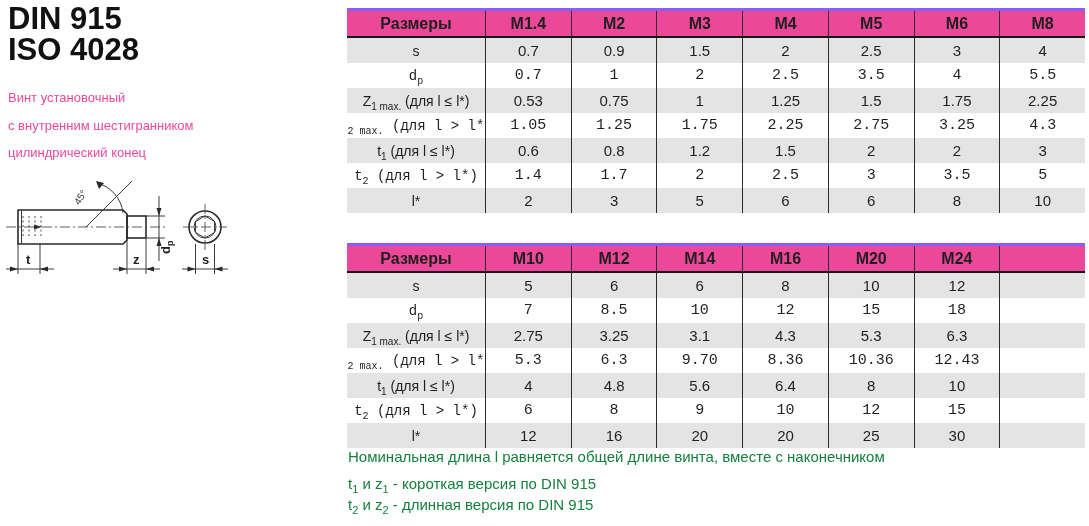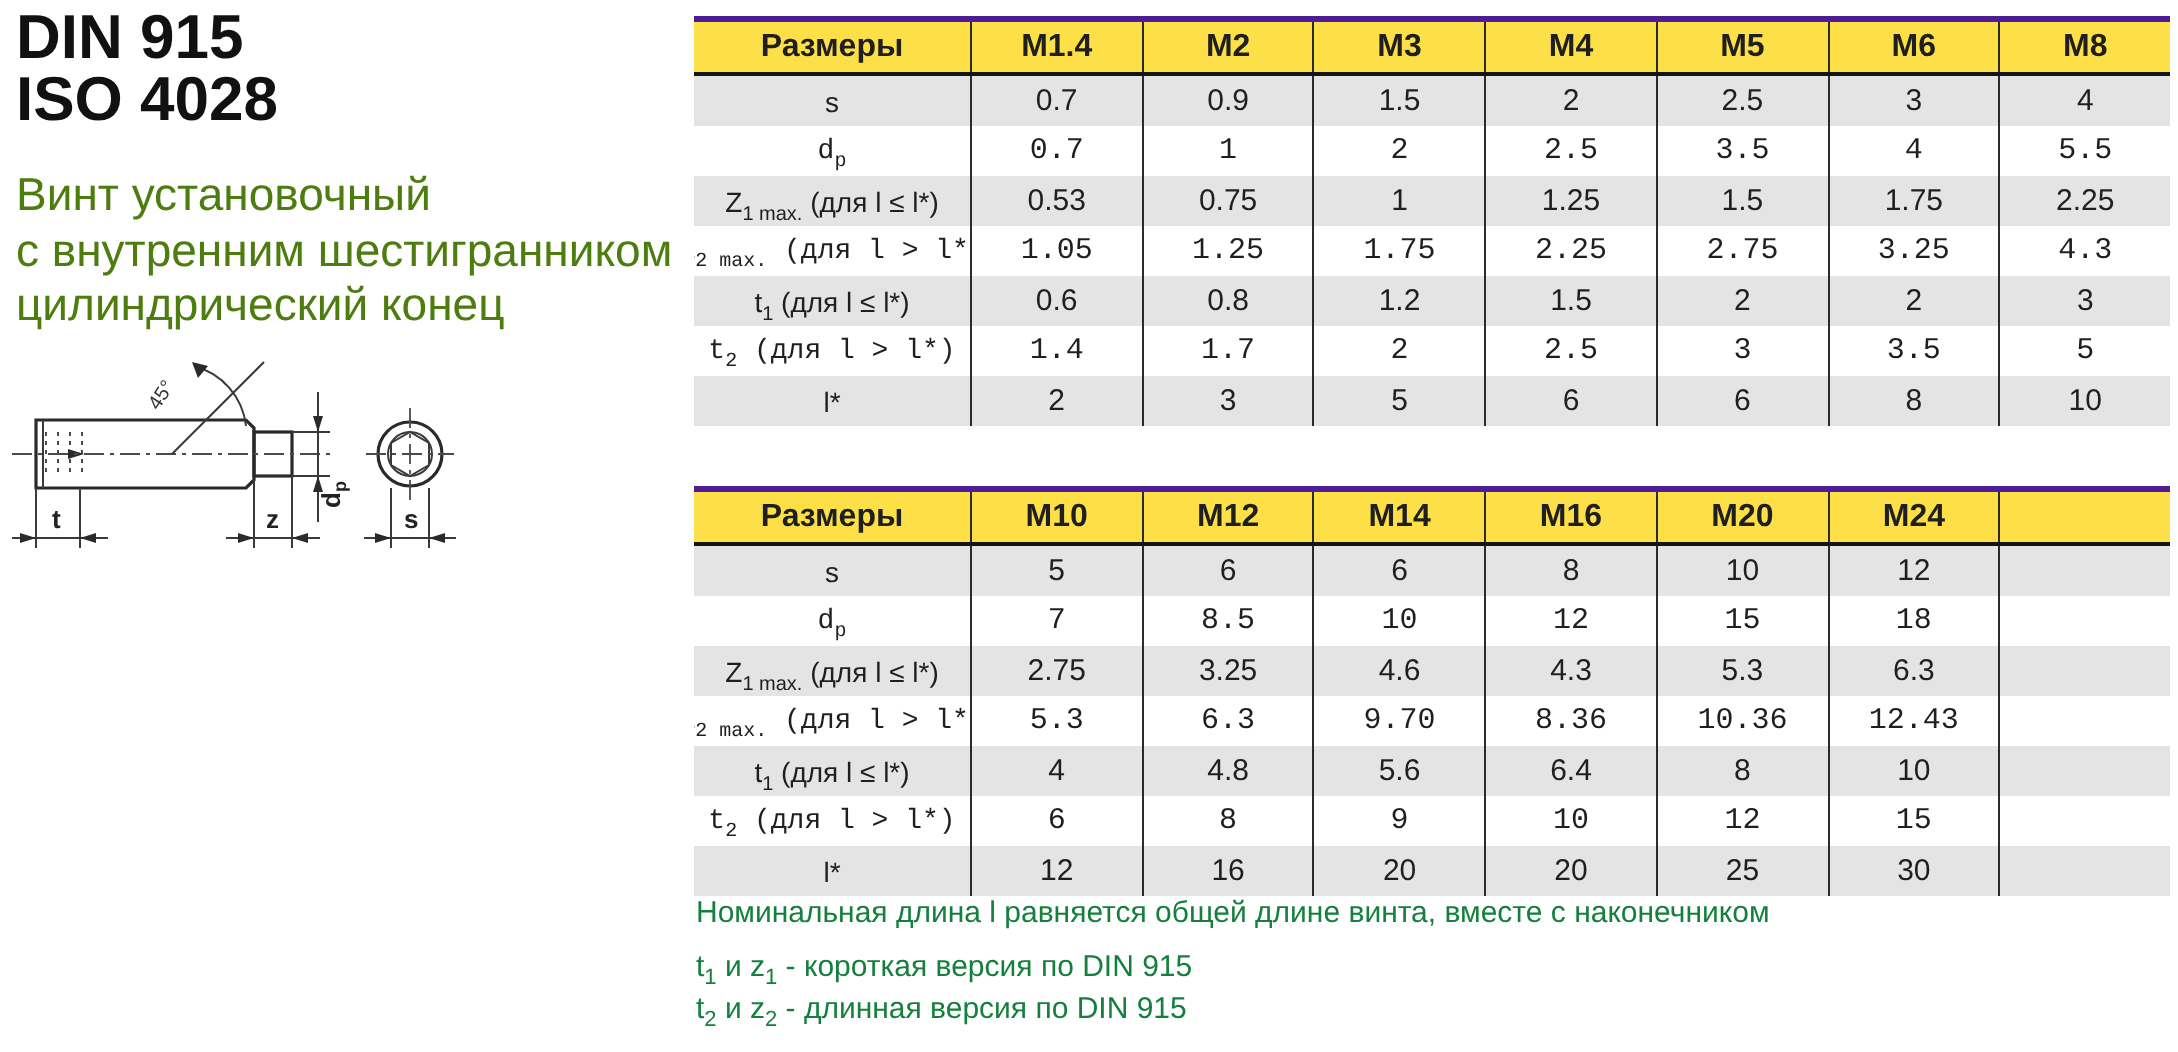--- a/index.html
+++ b/index.html
@@ -3,27 +3,27 @@
 <meta charset="utf-8">
 <style>
   html,body{margin:0;padding:0;background:#ffffff;}
   .page{
     position:relative;width:1089px;height:526px;background:#ffffff;
     font-family:"Liberation Sans",sans-serif;color:#1f1f1f;overflow:hidden;
   }
   
   .std-block{position:absolute;left:8px;top:3px;font-size:31px;font-weight:bold;
     color:#111;line-height:31px;letter-spacing:0px;}
-  .desc-block{position:absolute;left:8px;top:84px;font-size:23px;color:#4d7c0f;line-height:27.5px;}
+  .desc-block{position:absolute;left:8px;top:84px;font-size:13px;color:#ec4899;line-height:27.5px;}
   
   .dtable{position:absolute;left:347px;width:738px;}
   #table-1{top:8px;}
   #table-2{top:243px;}
   .trow{display:grid;grid-template-columns:138px repeat(7,1fr);}
-  .thead{background:#fde047;border-top:3px solid #4c1d95;border-bottom:2.5px solid #151515;}
+  .thead{background:#ec4899;border-top:3px solid #8b5cf6;border-bottom:2.5px solid #151515;}
   .thead .cell{font-weight:bold;font-size:16px;}
   .cell{display:flex;align-items:center;justify-content:center;height:25px;
     font-size:15px;overflow:hidden;white-space:nowrap;}
   .cell + .cell{border-left:1.4px solid #2b2b2b;}
   .rlabel .lbl{font-size:14px;}
   .odd{background:#e4e4e4;}
   .even{background:#ffffff;font-family:Liberation Mono, monospace;}
   sub{font-size:10px;line-height:0;}
   
   .note{position:absolute;left:348px;font-size:15px;color:#15803d;white-space:nowrap;}
@@ -258,21 +258,21 @@
         <div class="cell">15</div>
         <div class="cell">18</div>
         <div class="cell"></div>
       </div>
       <div class="trow odd">
         <div class="cell rlabel">
           <span class="lbl">Z<sub>1 max.</sub> (для l ≤ l*)</span>
         </div>
         <div class="cell">2.75</div>
         <div class="cell">3.25</div>
-        <div class="cell">4.6</div>
+        <div class="cell">3.1</div>
         <div class="cell">4.3</div>
         <div class="cell">5.3</div>
         <div class="cell">6.3</div>
         <div class="cell"></div>
       </div>
       <div class="trow even">
         <div class="cell rlabel">
           <span class="lbl">Z<sub>2 max.</sub> (для l &gt; l*)</span>
         </div>
         <div class="cell">5.3</div>

